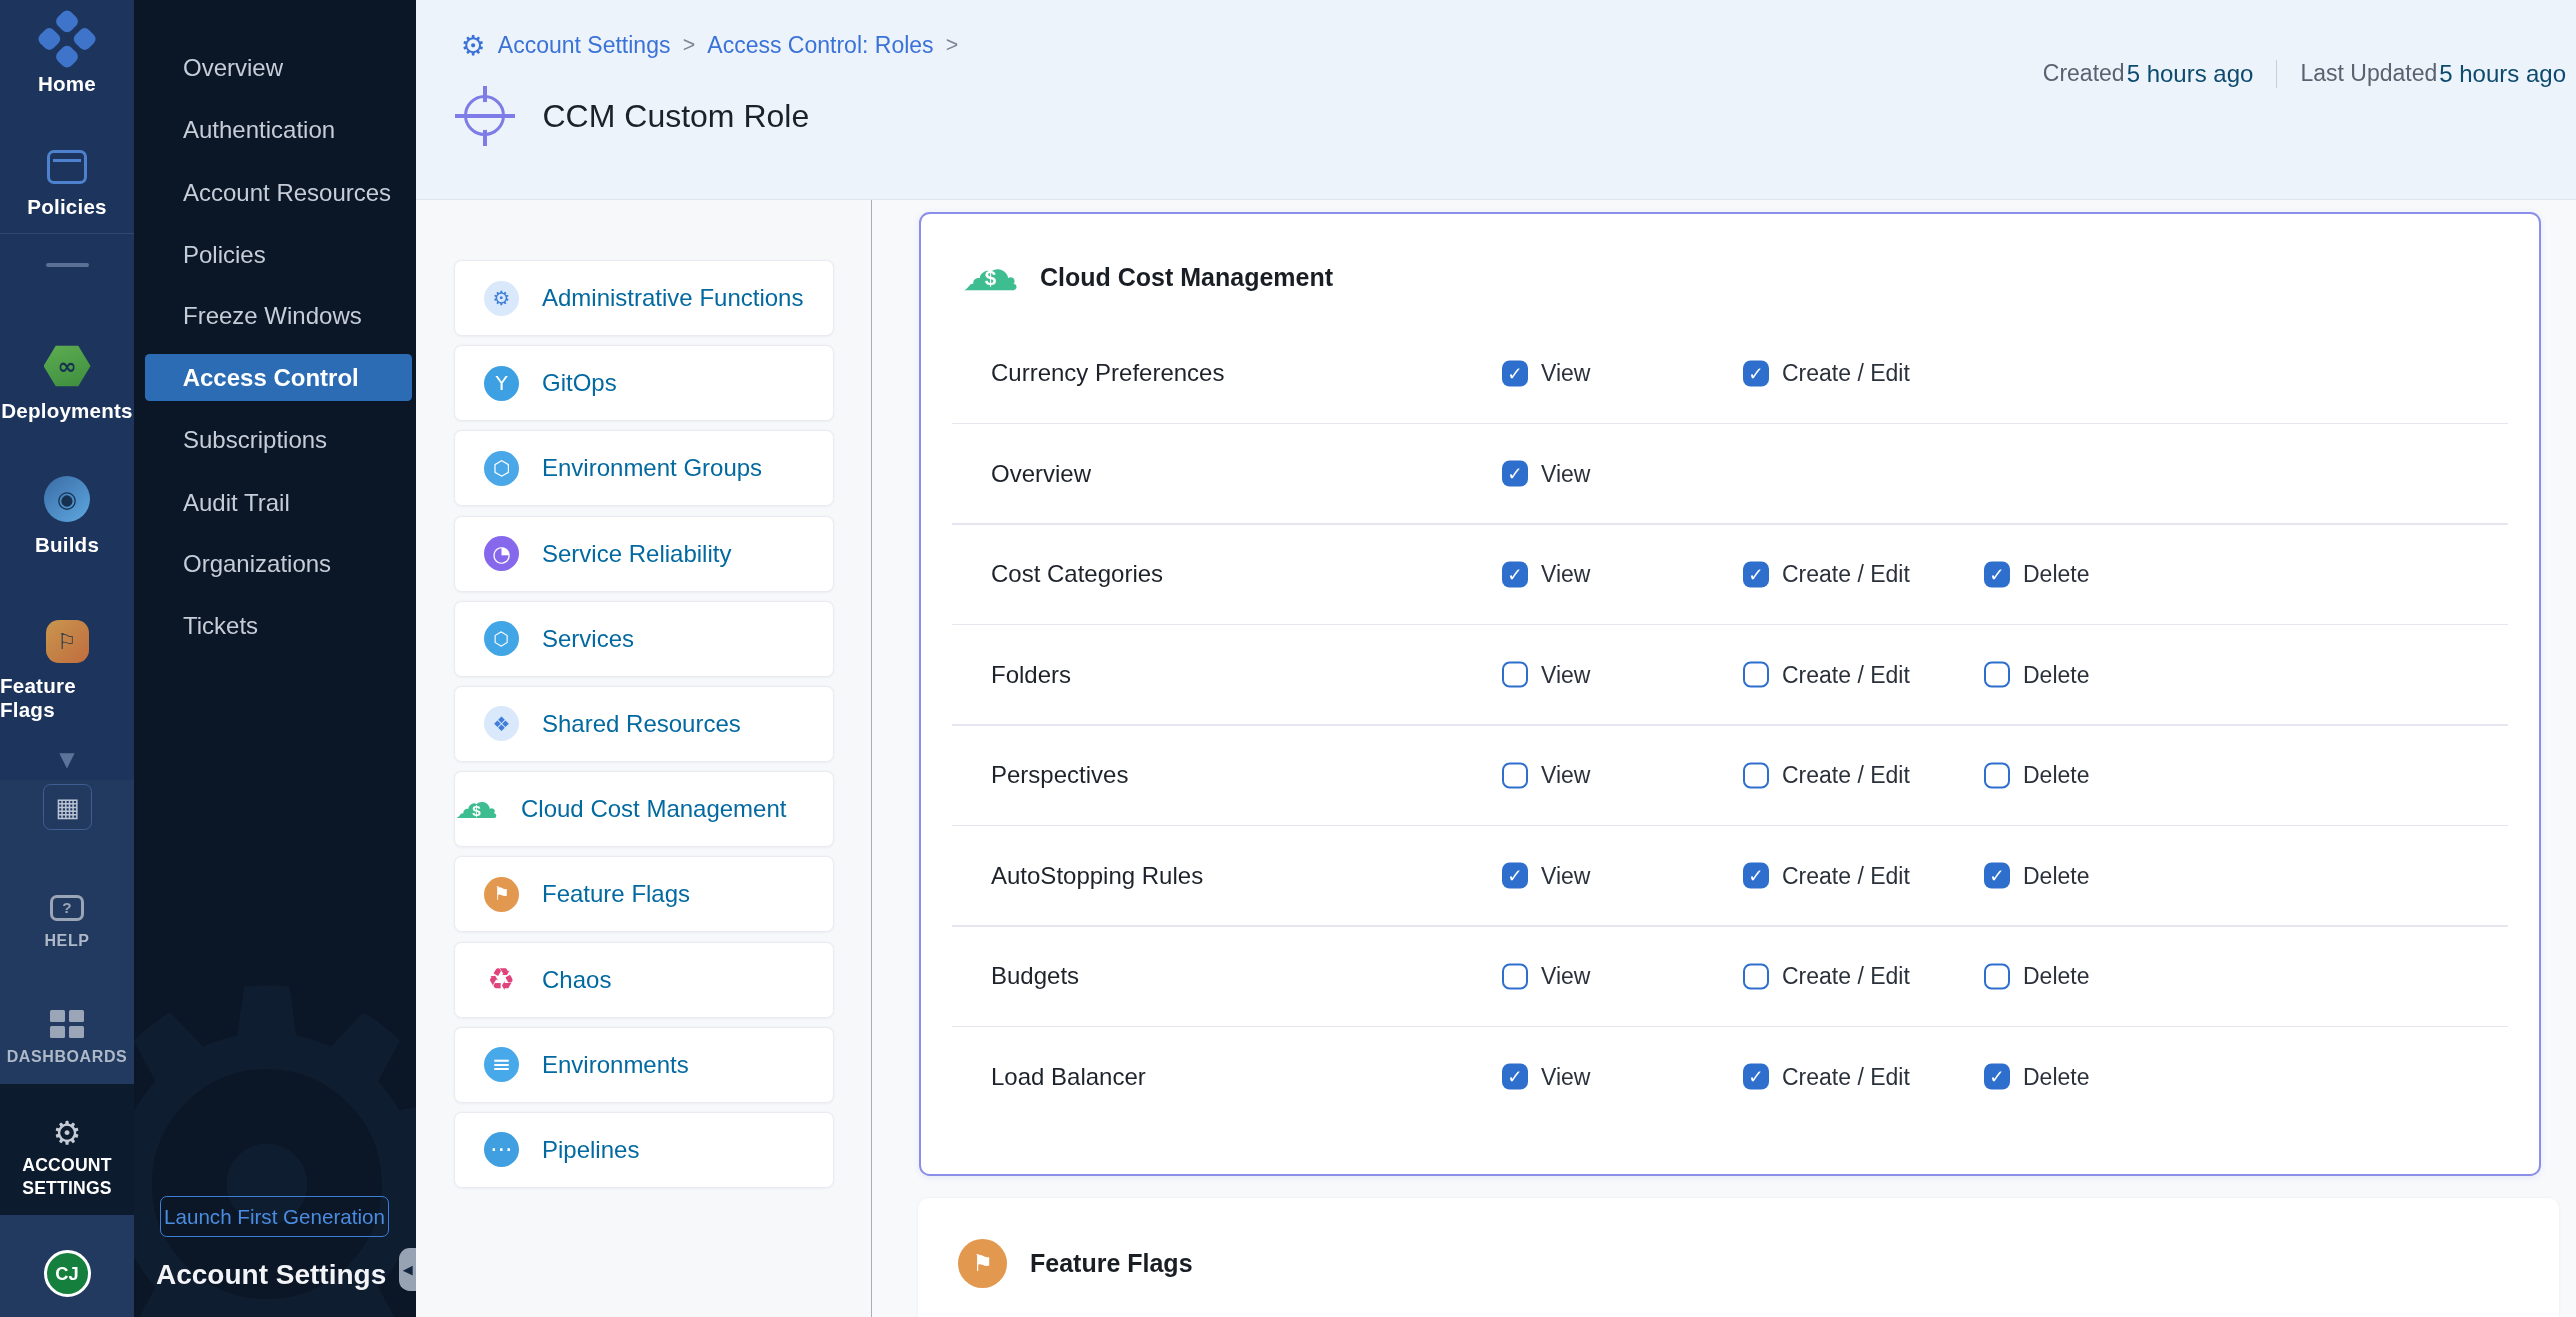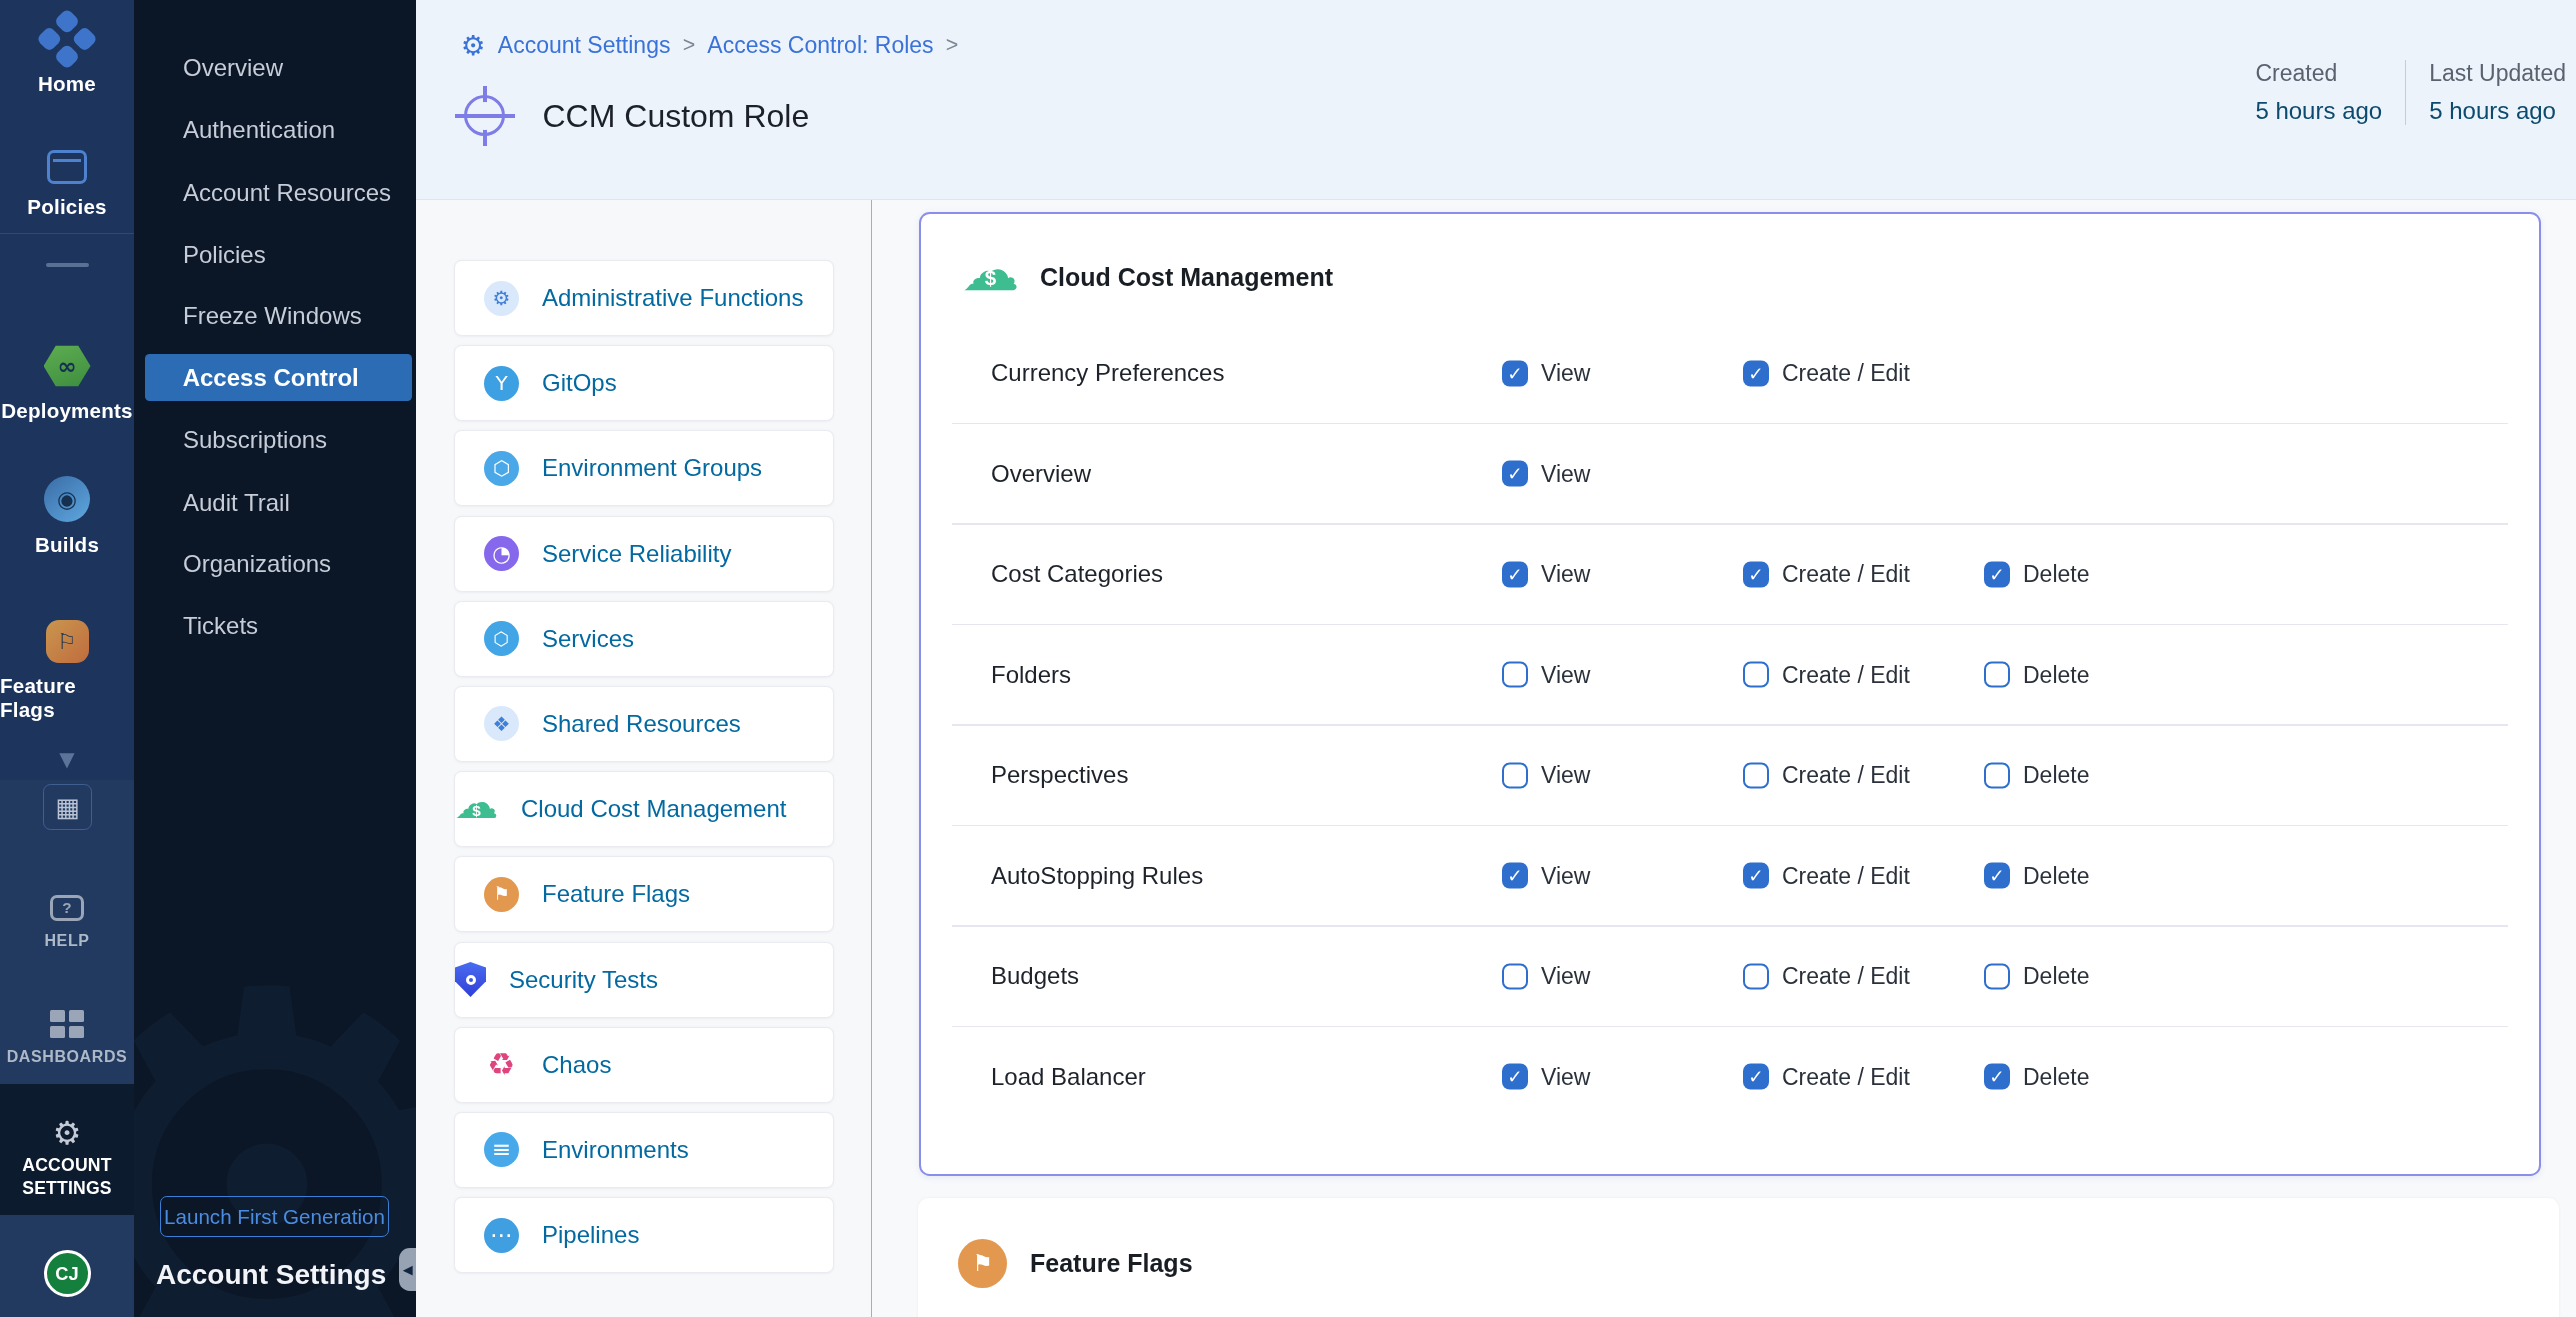--- a/index.html
+++ b/index.html
@@ -63,21 +63,21 @@
   #breadcrumb .sep{color:#7d8694;font-size:21.4px}
   #bc-gear{color:#3a72d8;font-size:27.5px}
   #title-row{position:absolute;left:39px;top:86px;display:flex;align-items:center;gap:27.5px}
   .crosshair{position:relative;width:60px;height:60px}
   .crosshair .circ{position:absolute;left:9.2px;top:9.2px;width:41px;height:41px;border:3.8px solid #7e7ce6;border-radius:50%}
   .crosshair::before{content:"";position:absolute;left:28px;top:0;width:3.8px;height:60px;background:#7e7ce6}
   .crosshair::after{content:"";position:absolute;top:28px;left:0;height:3.8px;width:60px;background:#7e7ce6}
   .crosshair .mask{position:absolute;left:16px;top:16px;width:27.5px;height:27.5px;border-radius:50%;background:#ecf3fa}
   #page-title{font-size:32px;font-weight:500;color:#1c2028}
   #meta{position:absolute;right:10px;top:60px;display:flex}
-  .meta-col{display:flex;flex-direction:column;gap:10px}
+  .meta-col{display:flex;flex-direction:row;gap:2px}
   .meta-col.first{padding-right:23px;border-right:1.5px solid #c6ccd8}
   .meta-col.second{padding-left:23px}
   .meta-label{font-size:23px;color:#5a6270}
   .meta-value{font-size:24px;color:#0c4a6e}
 
   #content{position:absolute;top:200px;left:0;right:0;bottom:0;display:flex}
   
   #resource-col{width:456px;background:#f7f8fa;border-right:1.5px solid #a8aeb9;padding-top:60px;overflow:hidden}
   .res-card{width:380px;height:76px;margin:0 0 9.2px 38px;background:#fff;border:0.8px solid #e9ebf0;border-radius:7.6px;
     box-shadow:0 0.8px 2.3px rgba(30,40,70,.05);display:flex;align-items:center;cursor:pointer}
@@ -263,26 +263,20 @@
             <span class="cloud glyph">☁</span>
             <span class="dollar">$</span>
           </span>
           <span class="res-label">Cloud Cost Management</span>
         </div>
         <div class="res-card">
           <span class="res-icon glyph" style="background: rgb(227, 152, 79); color: rgb(255, 255, 255); font-size: 18.3px;">⚑</span>
           <span class="res-label">Feature Flags</span>
         </div>
         <div class="res-card">
-          <span class="shield">
-            <i></i>
-          </span>
-          <span class="res-label">Security Tests</span>
-        </div>
-        <div class="res-card">
           <span class="res-icon glyph" style="background: transparent; color: rgb(224, 68, 124); font-size: 31px;">♻</span>
           <span class="res-label">Chaos</span>
         </div>
         <div class="res-card">
           <span class="res-icon glyph" style="background: rgb(71, 169, 233); color: rgb(255, 255, 255); font-size: 23px;">≡</span>
           <span class="res-label">Environments</span>
         </div>
         <div class="res-card">
           <span class="res-icon glyph" style="background: rgb(63, 159, 224); color: rgb(255, 255, 255); font-size: 23px;">⋯</span>
           <span class="res-label">Pipelines</span>

